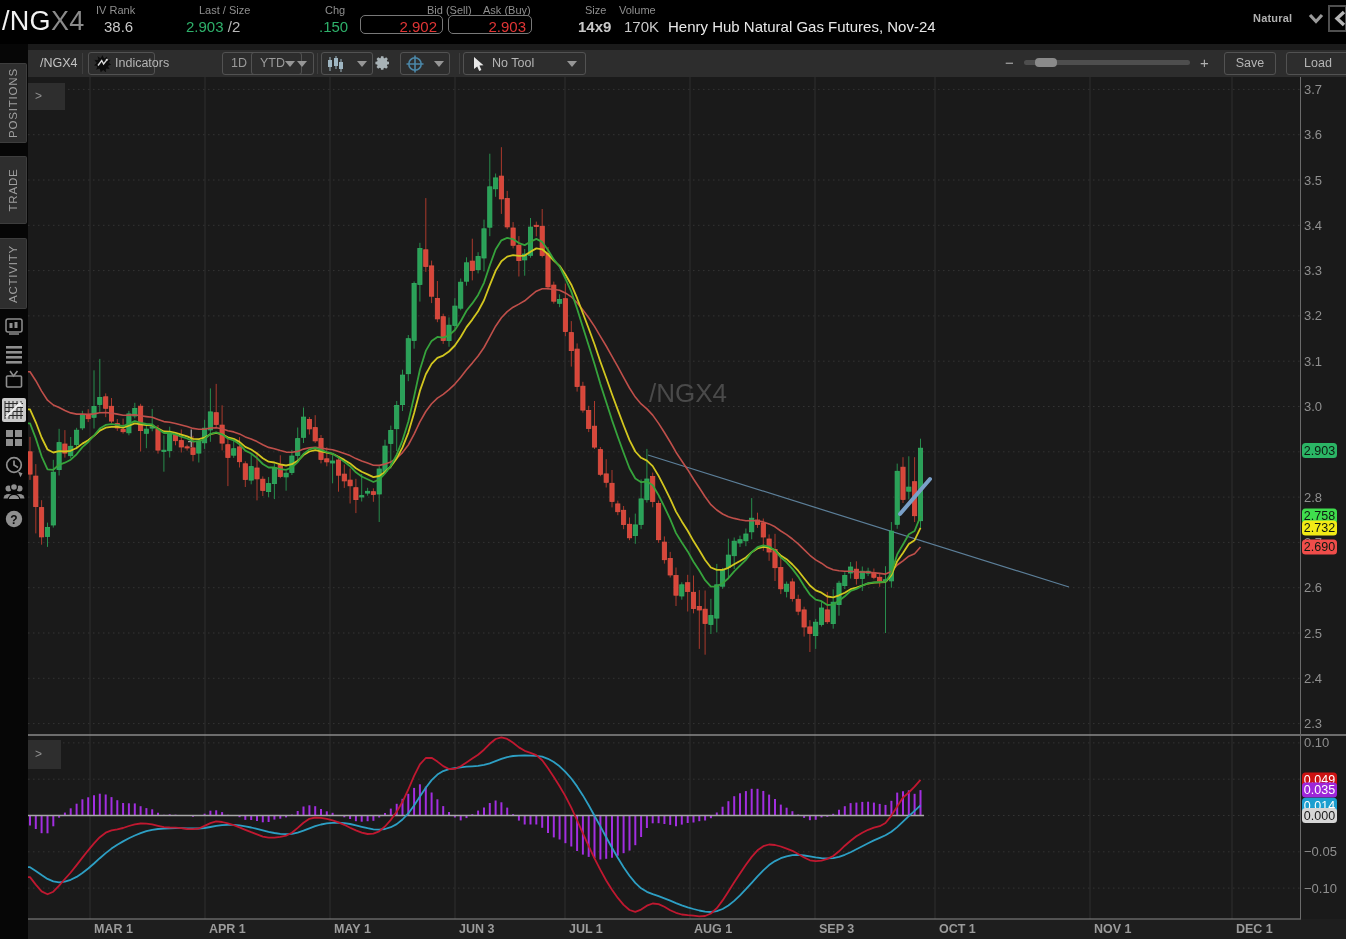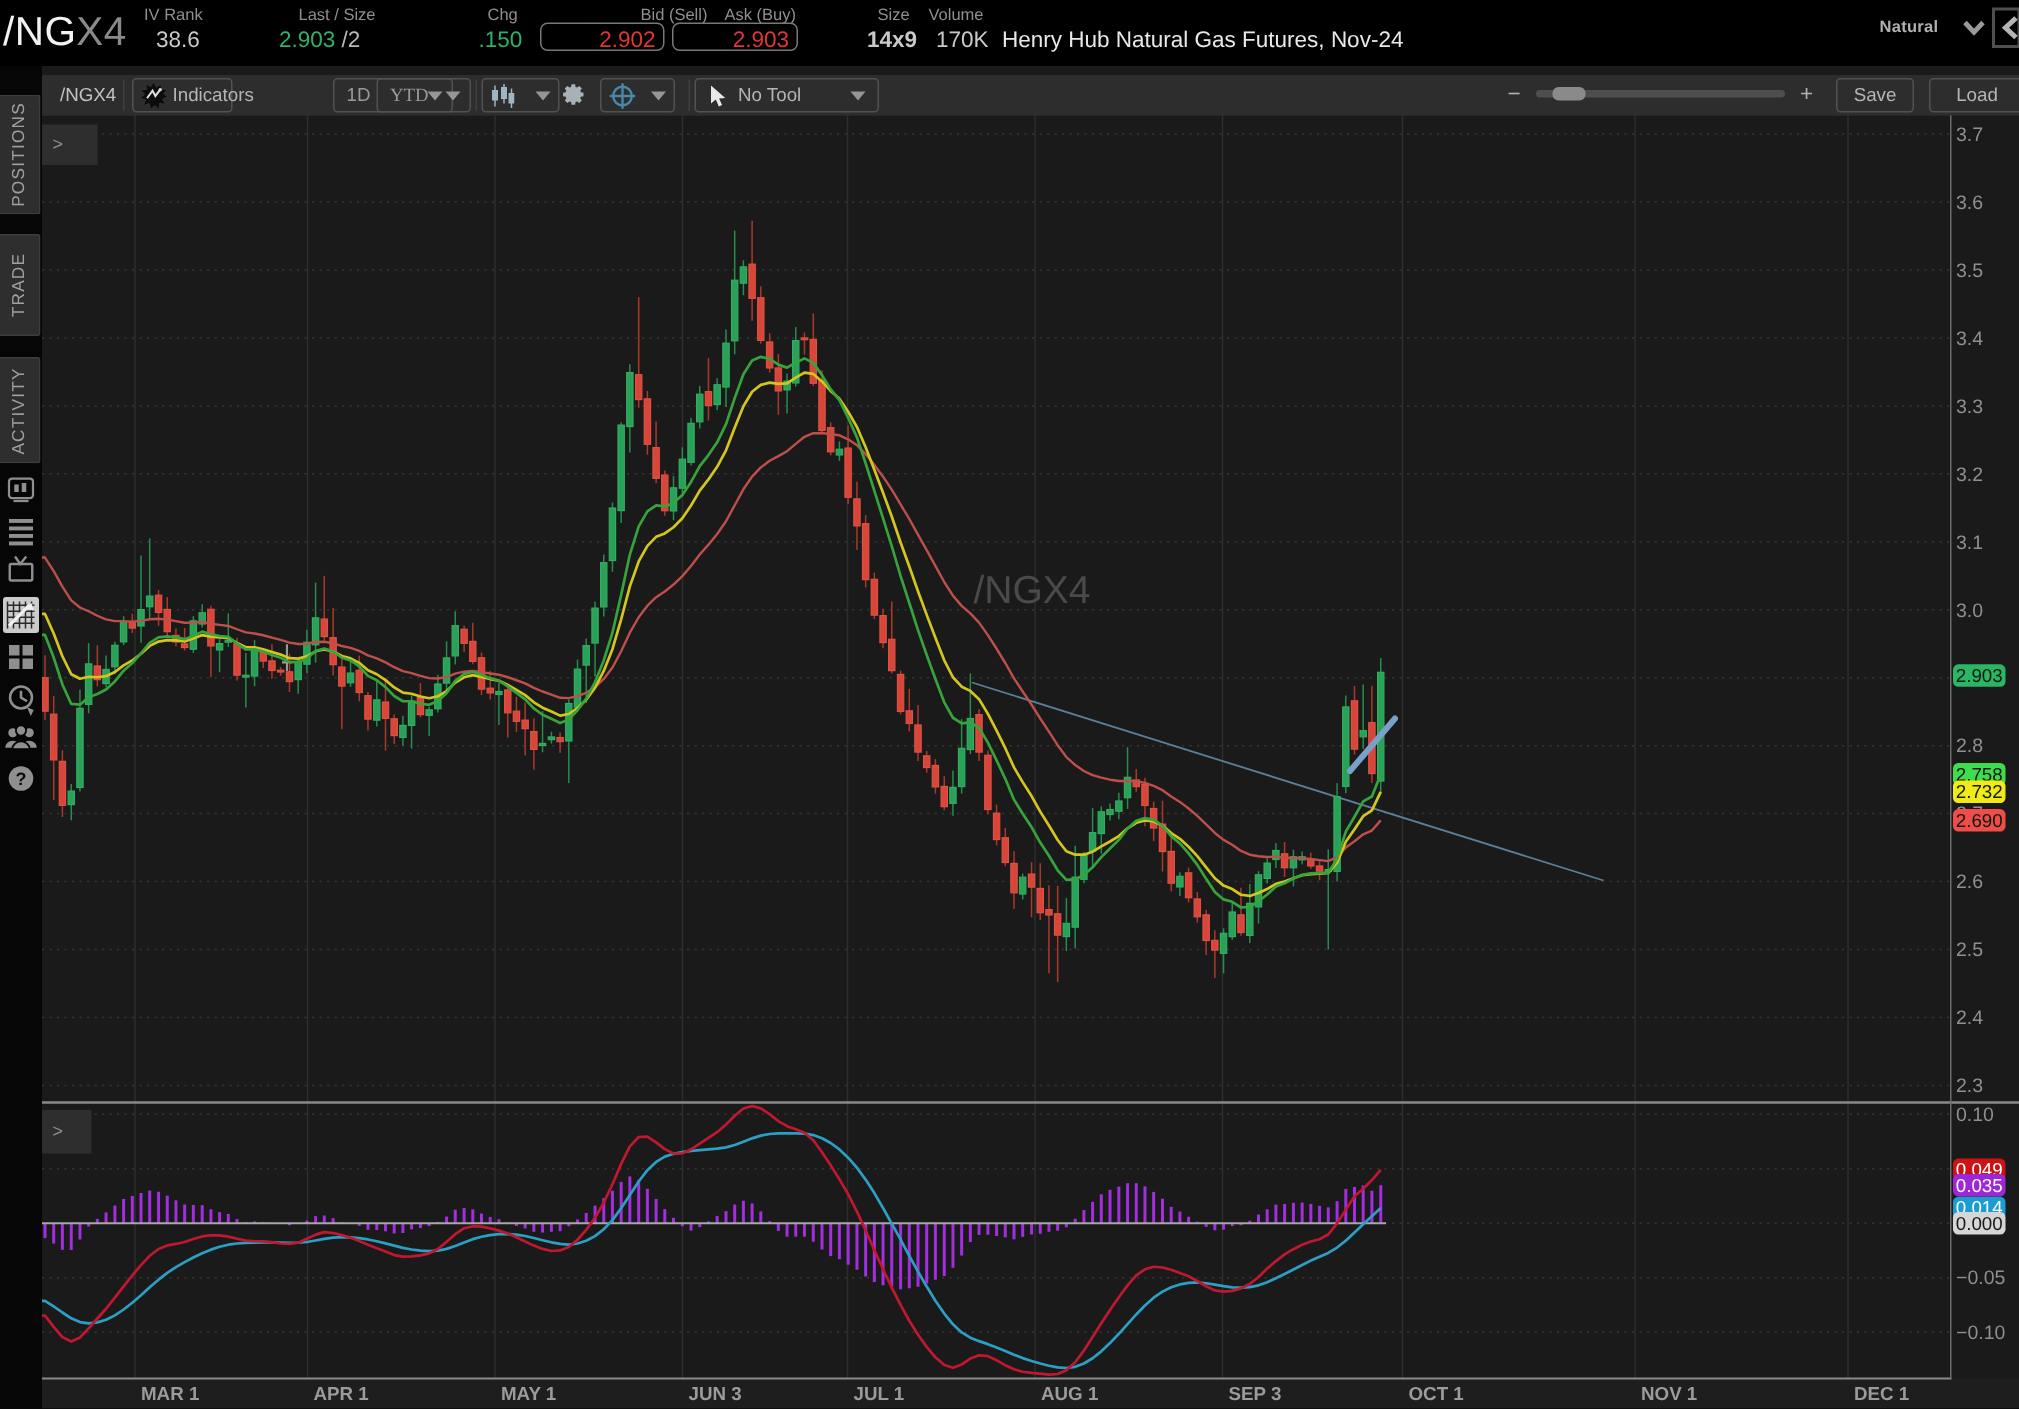--- a/index.html
+++ b/index.html
@@ -120,21 +120,21 @@
   <div class="abs" style="left:12px;top:6px;font-size:12.5px;color:#c3c3c3;">/NGX4</div>
   <div class="tbtn" style="left:60px;width:67px;">
     <svg width="19" height="19" style="position:absolute;left:4px;top:1px" viewBox="0 0 19 19">
       <path d="M9.5 0.5 L11.3 4.2 L14.6 1.8 L14.4 5.9 L18.3 5.2 L16.2 8.7 L19 10.5 L15.4 12 L17.3 15.6 L13.3 14.9 L13.2 19 L10 16.4 L7.6 19 L6.4 15 L2.6 16.3 L4 12.5 L0.2 11.4 L3.4 9 L0.8 5.8 L4.9 5.6 L4 1.6 L7.5 3.8 Z" fill="#0c0c0c" stroke="#3a3a3a" stroke-width="0.5"></path>
       <path d="M5 11.5 L8.7 6.5 L10.6 10 L13.8 5.8" stroke="#dcdcdc" stroke-width="1.4" fill="none"></path>
       <circle cx="13.8" cy="5.8" r="1.1" fill="#dcdcdc"></circle>
     </svg>
     <span style="margin-left:26px;">Indicators</span>
   </div>
   <div class="tbtn" style="left:155px;width:80px;color:#9a9a9a;margin-left:39px;"><span style="margin-left:8px;">1D</span><span class="caret" style="position:absolute;right:6px;top:8px;"></span></div>
-  <div class="tbtn" style="left:223px;width:63px;color:#9a9a9a;"><span style="margin-left:8px;font-family:Liberation Serif, serif;">YTD</span><span class="caret" style="position:absolute;right:6px;top:8px;"></span></div>
+  <div class="tbtn" style="left:223px;width:63px;color:#9a9a9a;"><span style="margin-left:8px;">YTD</span><span class="caret" style="position:absolute;right:6px;top:8px;"></span></div>
   <div class="tbtn" style="left:293px;width:52px;">
     <svg width="16" height="16" style="position:absolute;left:5px;top:3px" viewBox="0 0 16 16">
       <line x1="3" y1="1" x2="3" y2="15" stroke="#9fb6c2" stroke-width="1"></line>
       <rect x="1" y="4" width="4" height="7" fill="#9fb6c2"></rect>
       <line x1="9" y1="0" x2="9" y2="13" stroke="#9fb6c2" stroke-width="1"></line>
       <rect x="7" y="2" width="4" height="8" fill="#9fb6c2"></rect>
       <line x1="14" y1="3" x2="14" y2="16" stroke="#9fb6c2" stroke-width="1"></line>
       <rect x="12" y="6" width="4" height="7" fill="#9fb6c2"></rect>
     </svg>
     <span class="caret" style="position:absolute;right:5px;top:8px;"></span>

